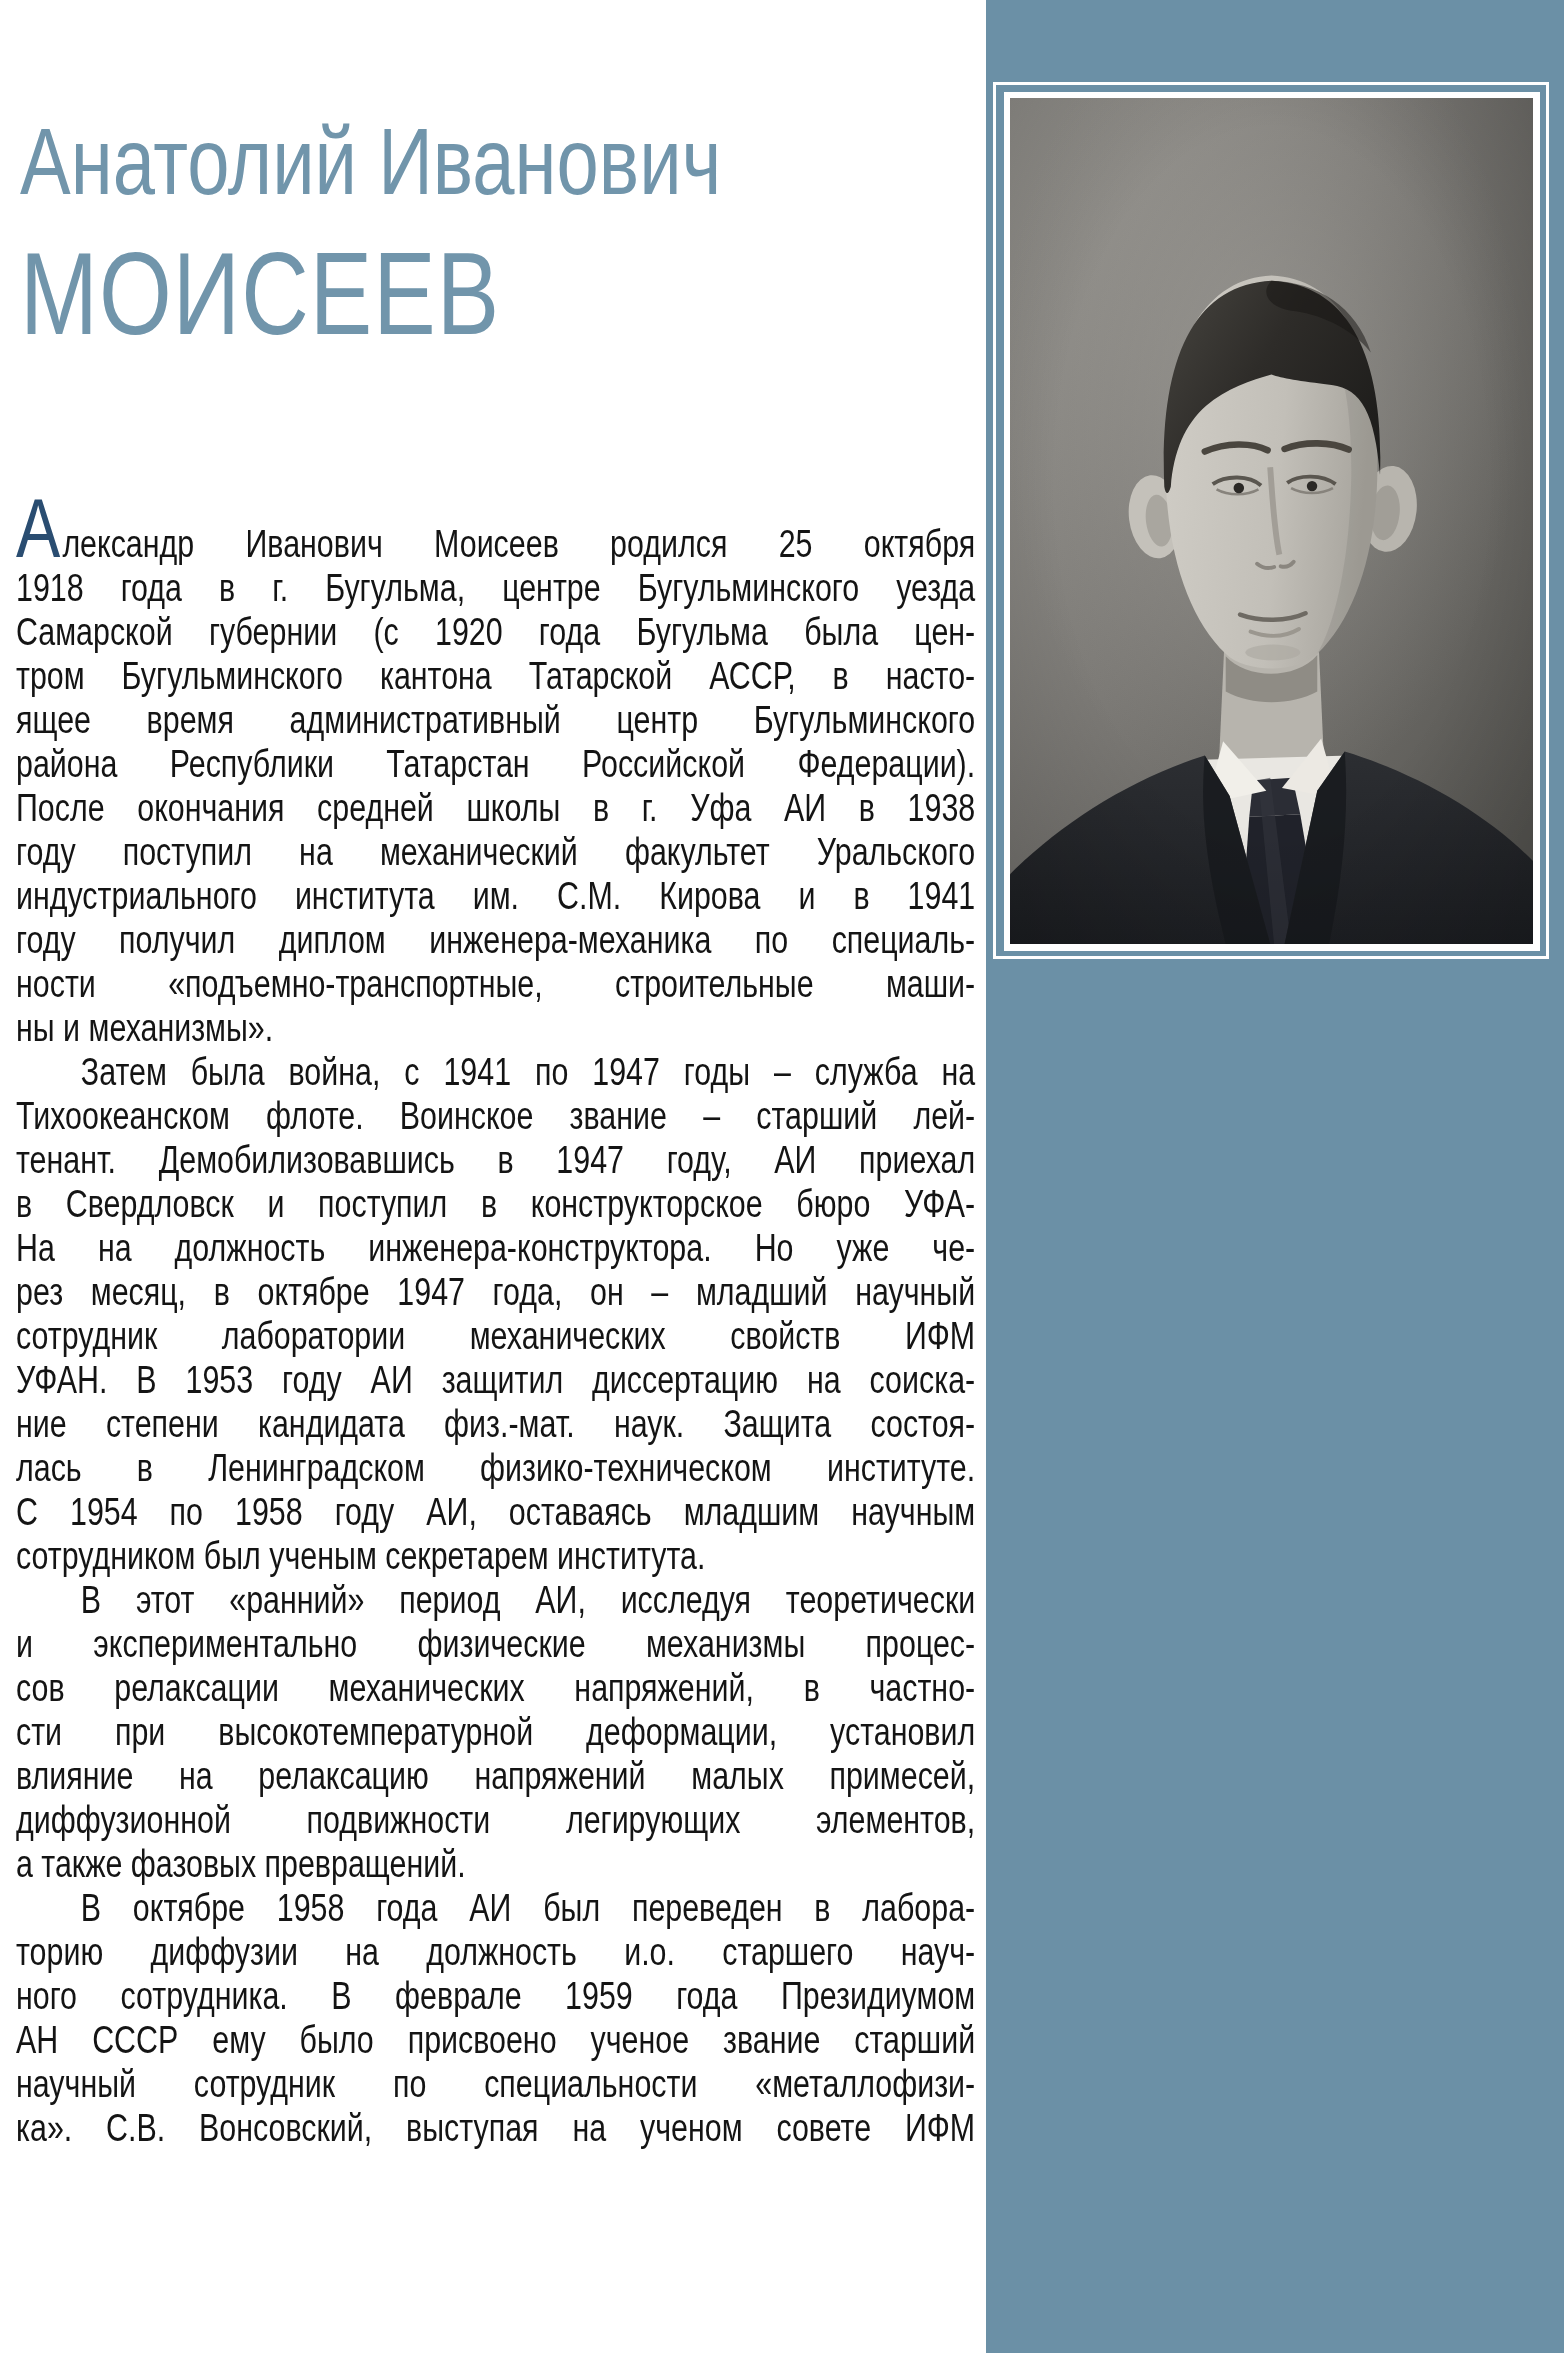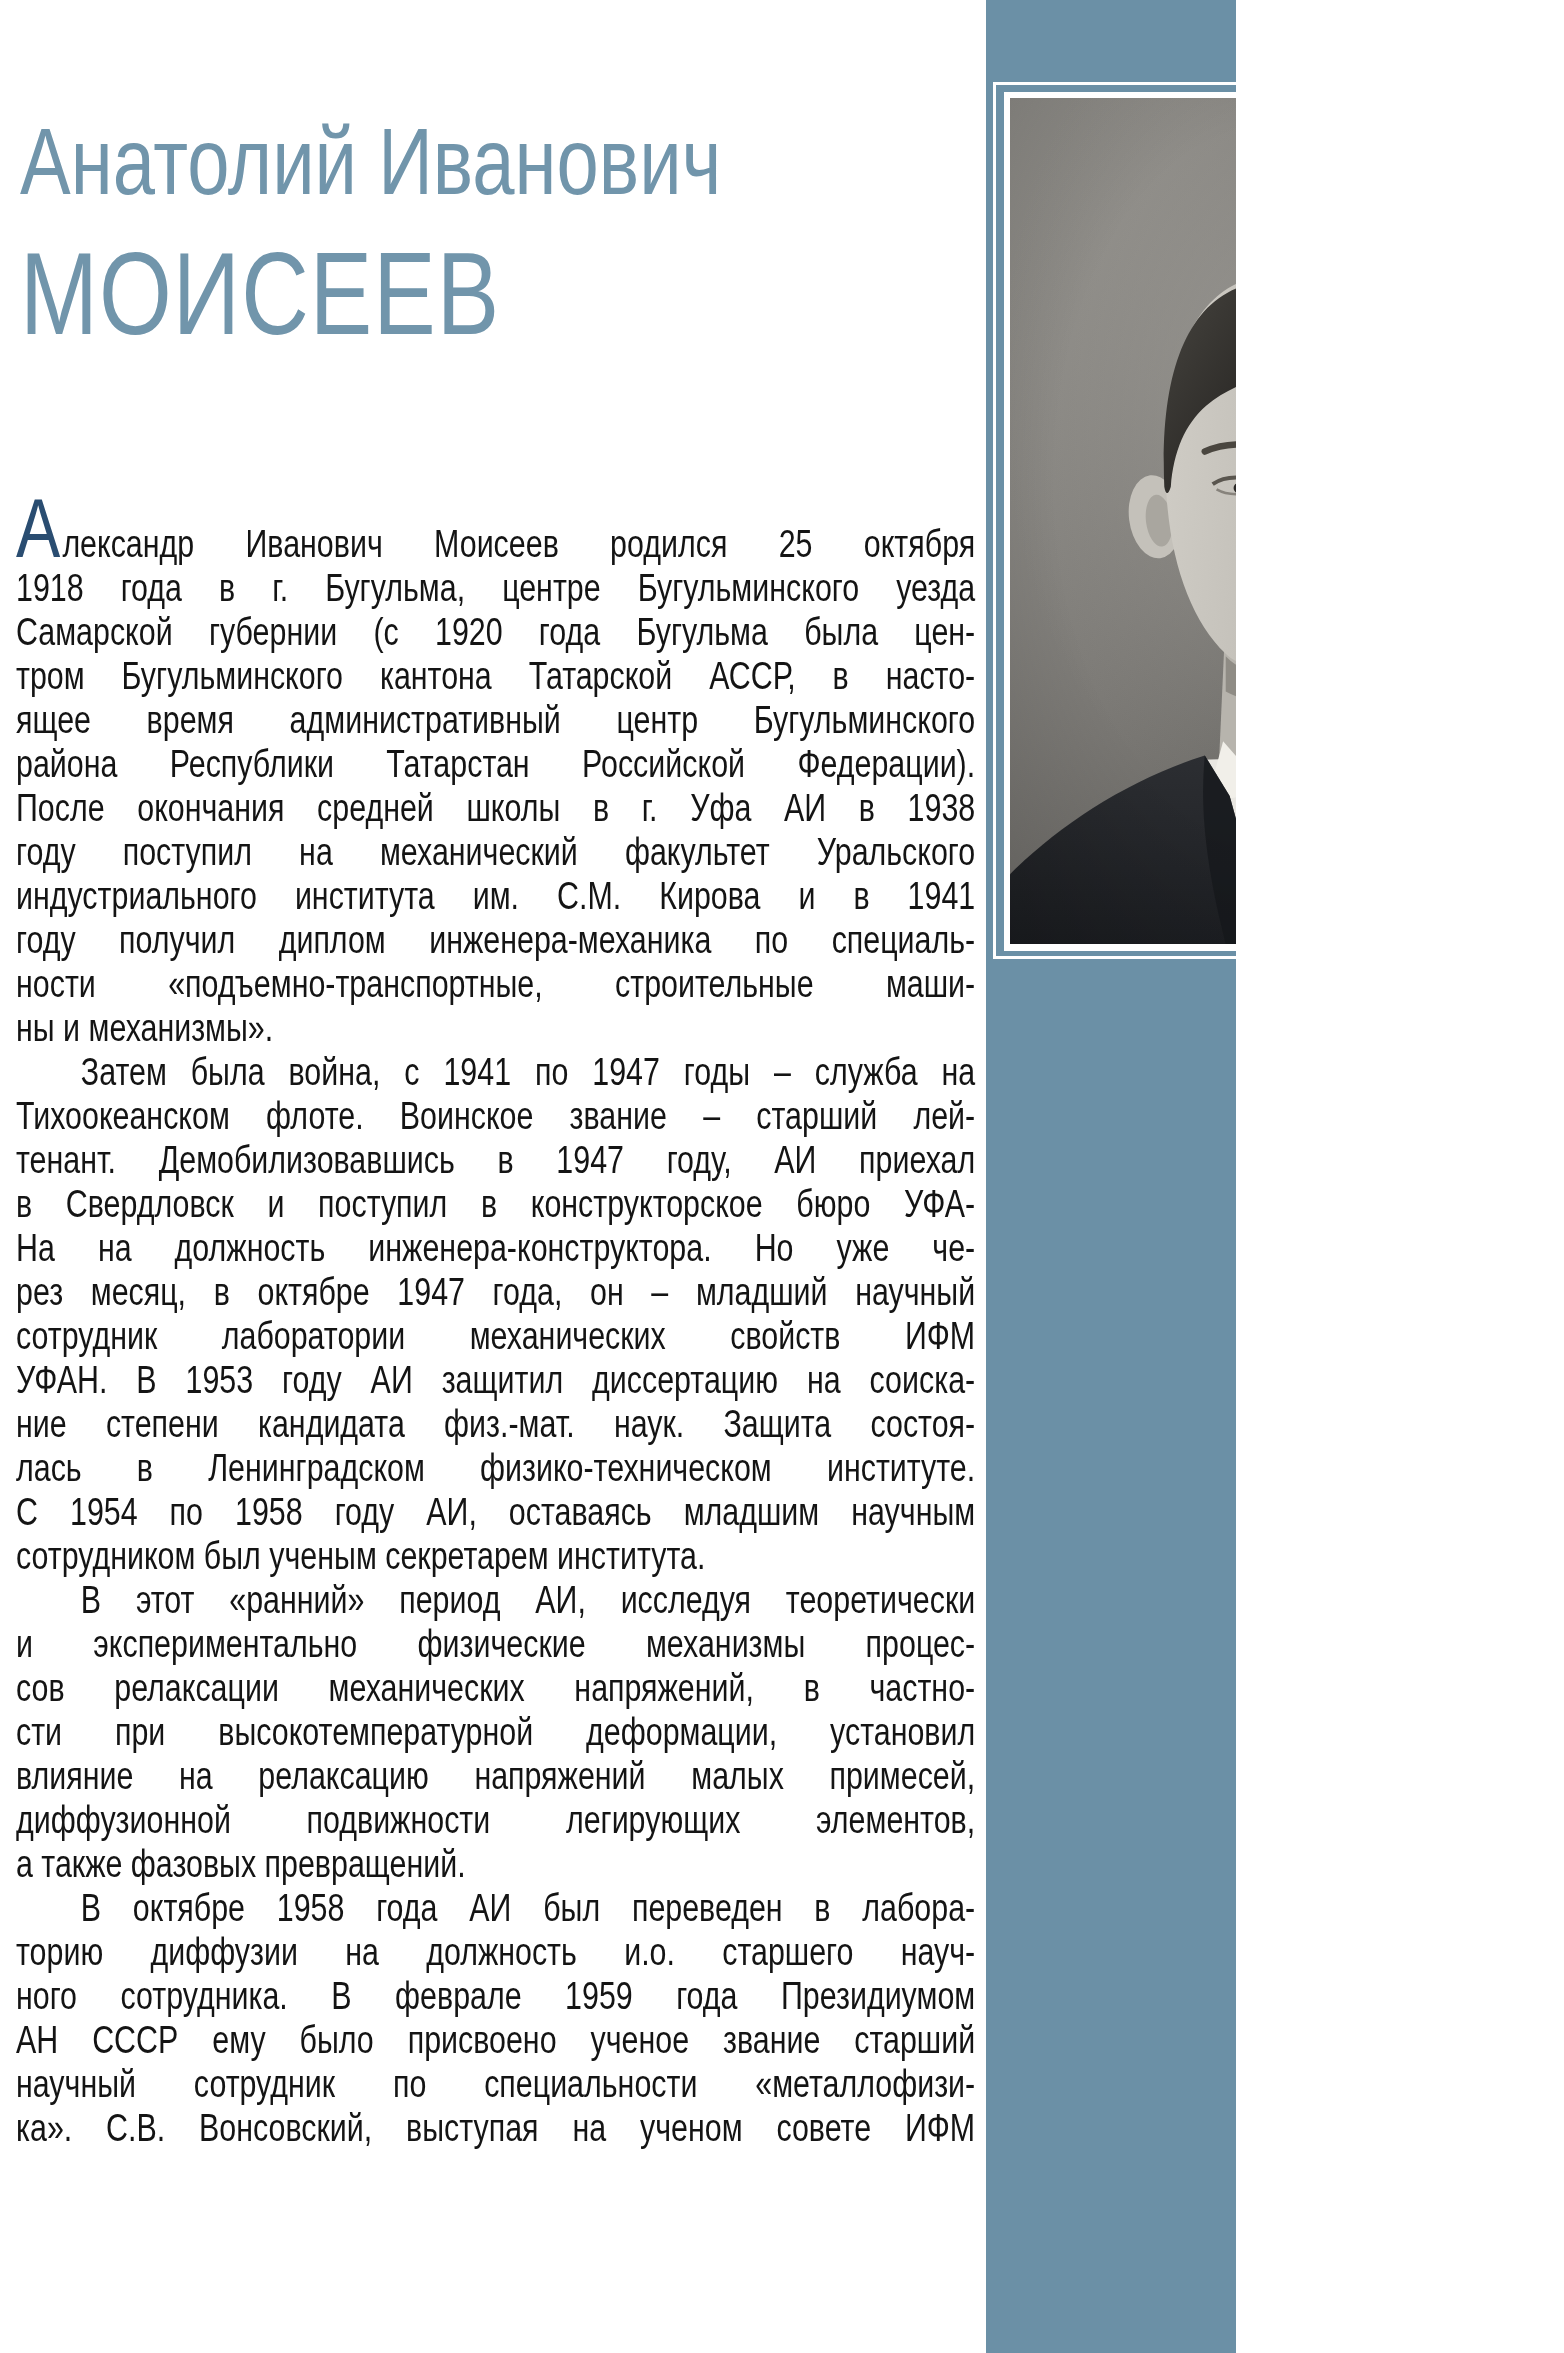--- a/index.html
+++ b/index.html
@@ -3,21 +3,21 @@
 <meta charset="utf-8">
 <style>
   :root{
     --panel:#6b90a6;
     --title:#7195ab;
     --dropcap:#2a4d71;
     --body-text:#141414;
   }
   html,body{margin:0;padding:0;background:#ffffff;}
   body{width:1564px;height:2354px;font-family:"Liberation Sans","DejaVu Sans",sans-serif;}
-  .page{position:relative;width:1236px;height:2354px;background:#ffffff;overflow:hidden;}
+  .page{position:relative;width:1564px;height:2354px;background:#ffffff;overflow:hidden;}
 
   
   .blue-panel{position:absolute;left:986px;top:0;width:579px;height:2354px;background:var(--panel);}
 
   
   .photo-rule{position:absolute;left:993px;top:82px;width:550px;height:871px;border:3.3px solid #ffffff;}
   .photo-mat{position:absolute;left:1004px;top:92px;width:536px;height:859px;background:#ffffff;}
   .photo{position:absolute;left:1010px;top:98px;width:523px;height:846px;}
   .photo svg{display:block;width:100%;height:100%;}
 

